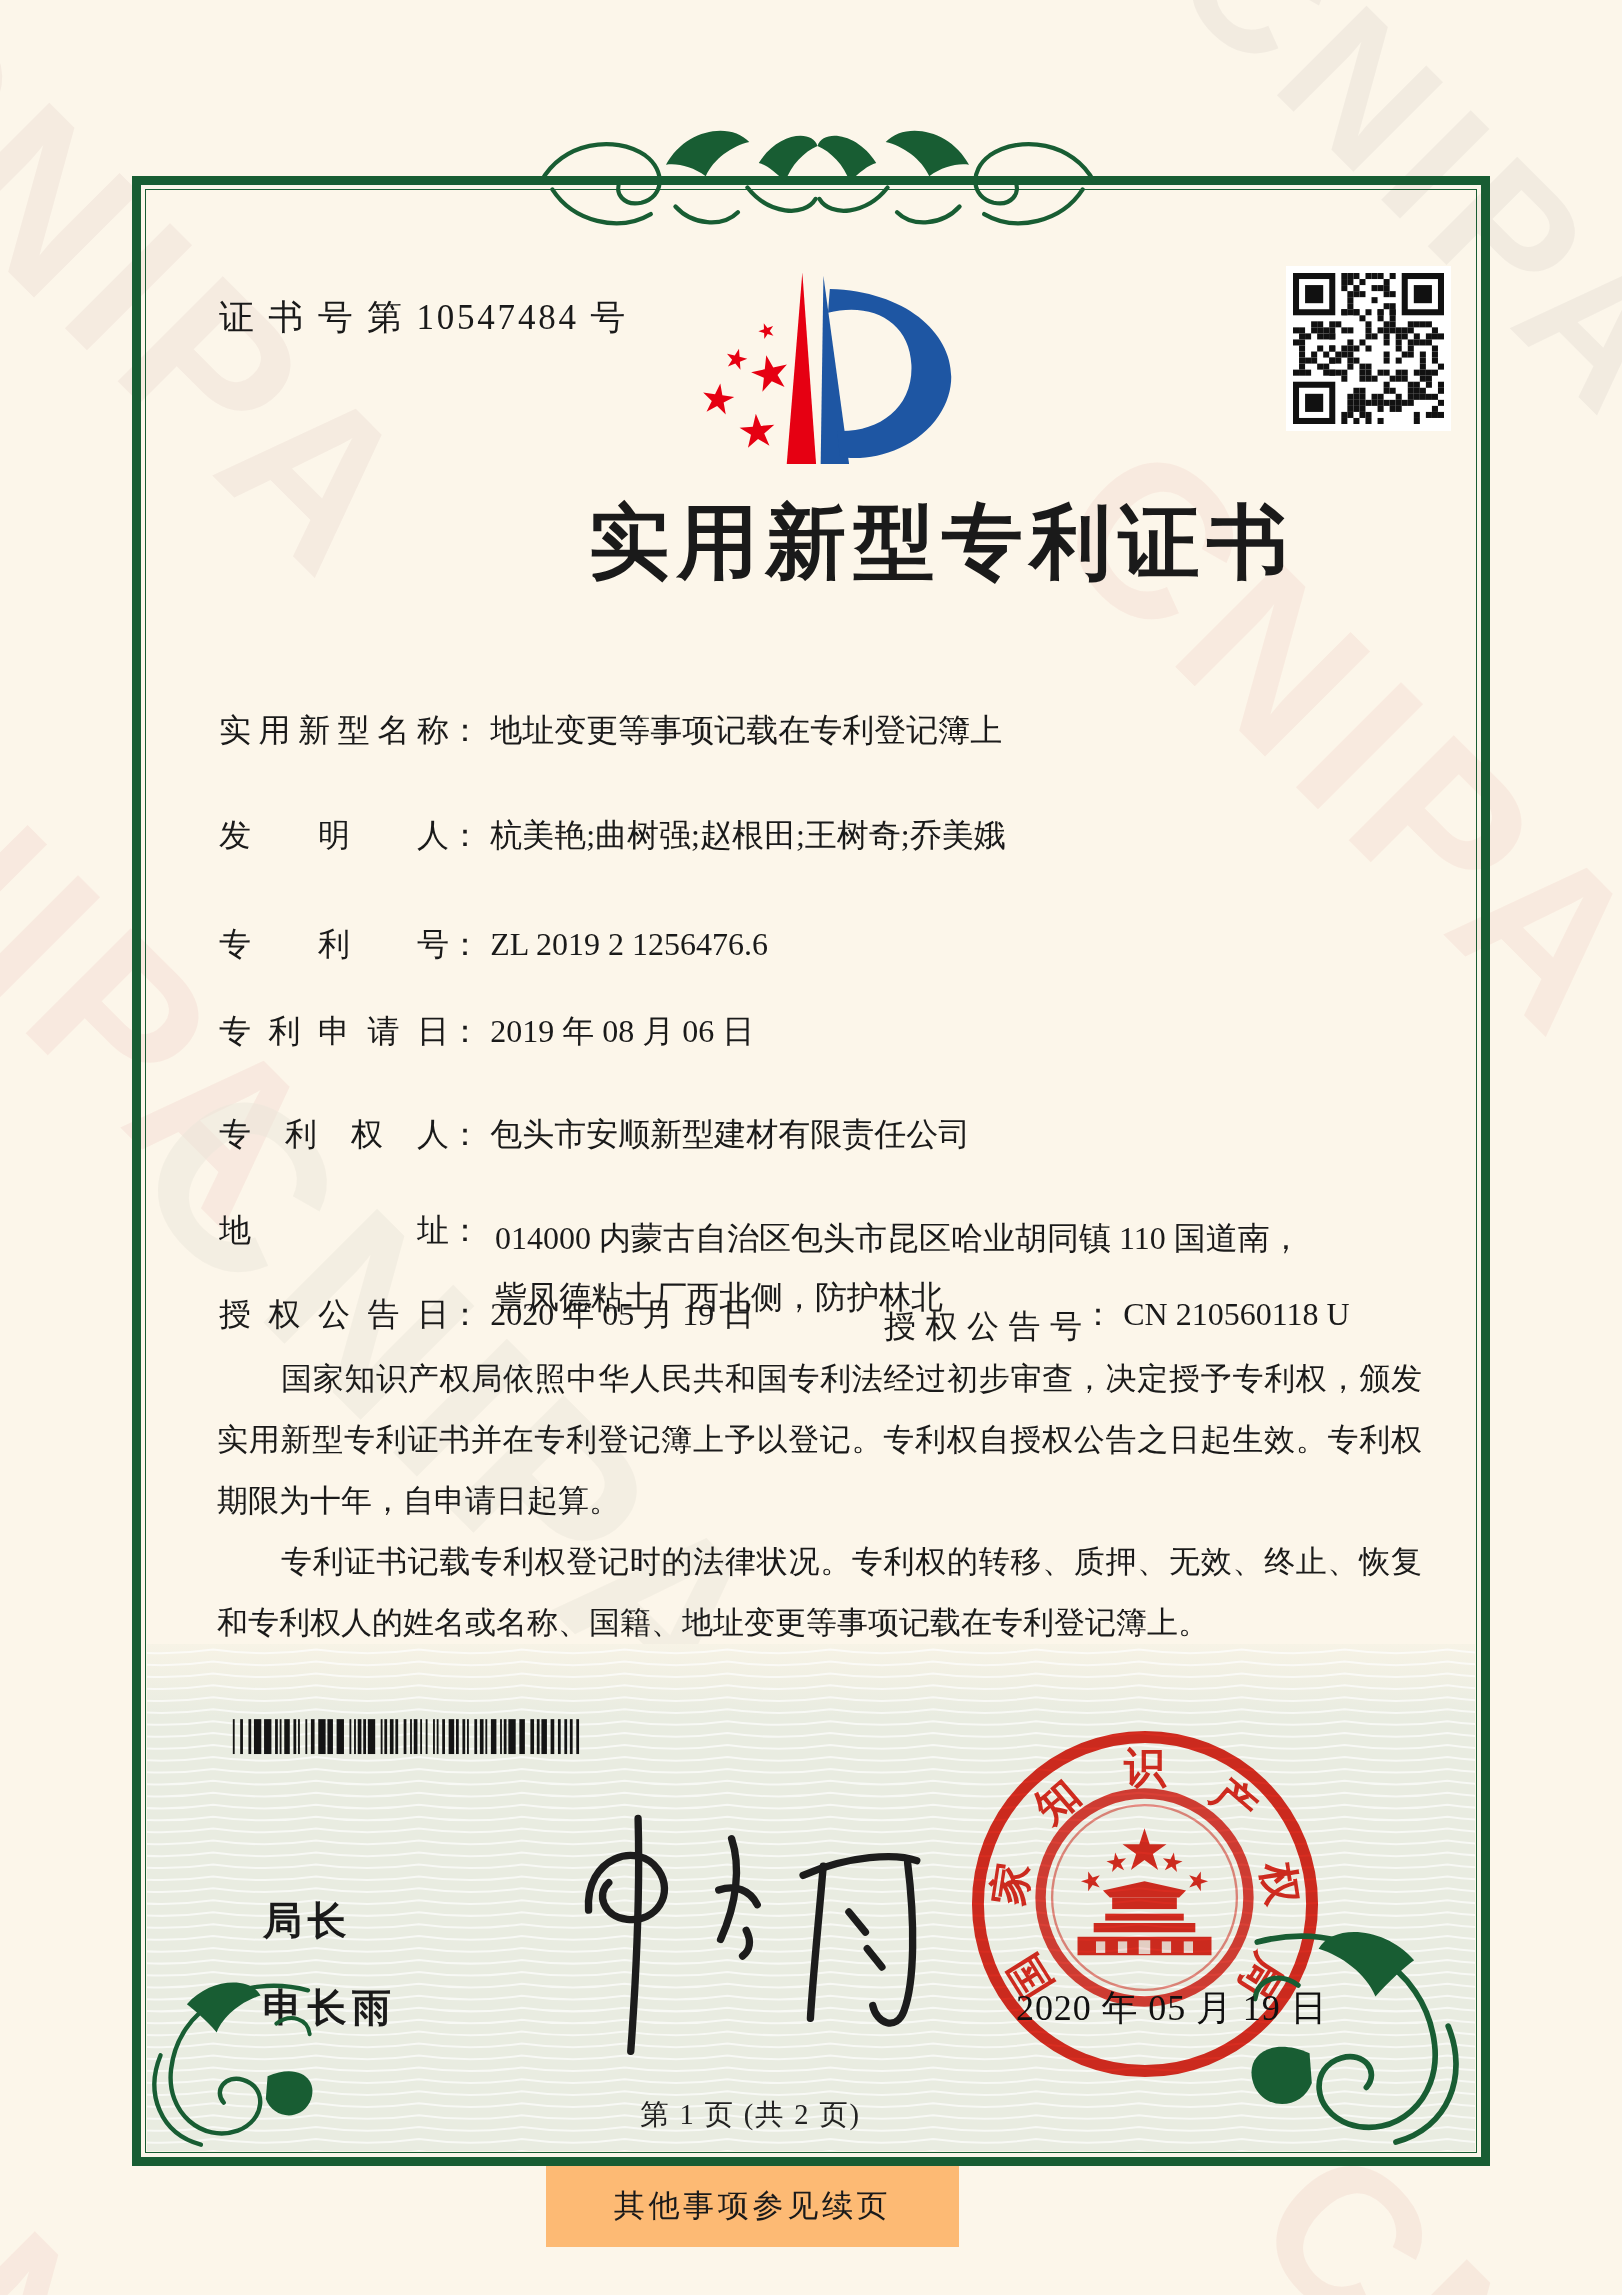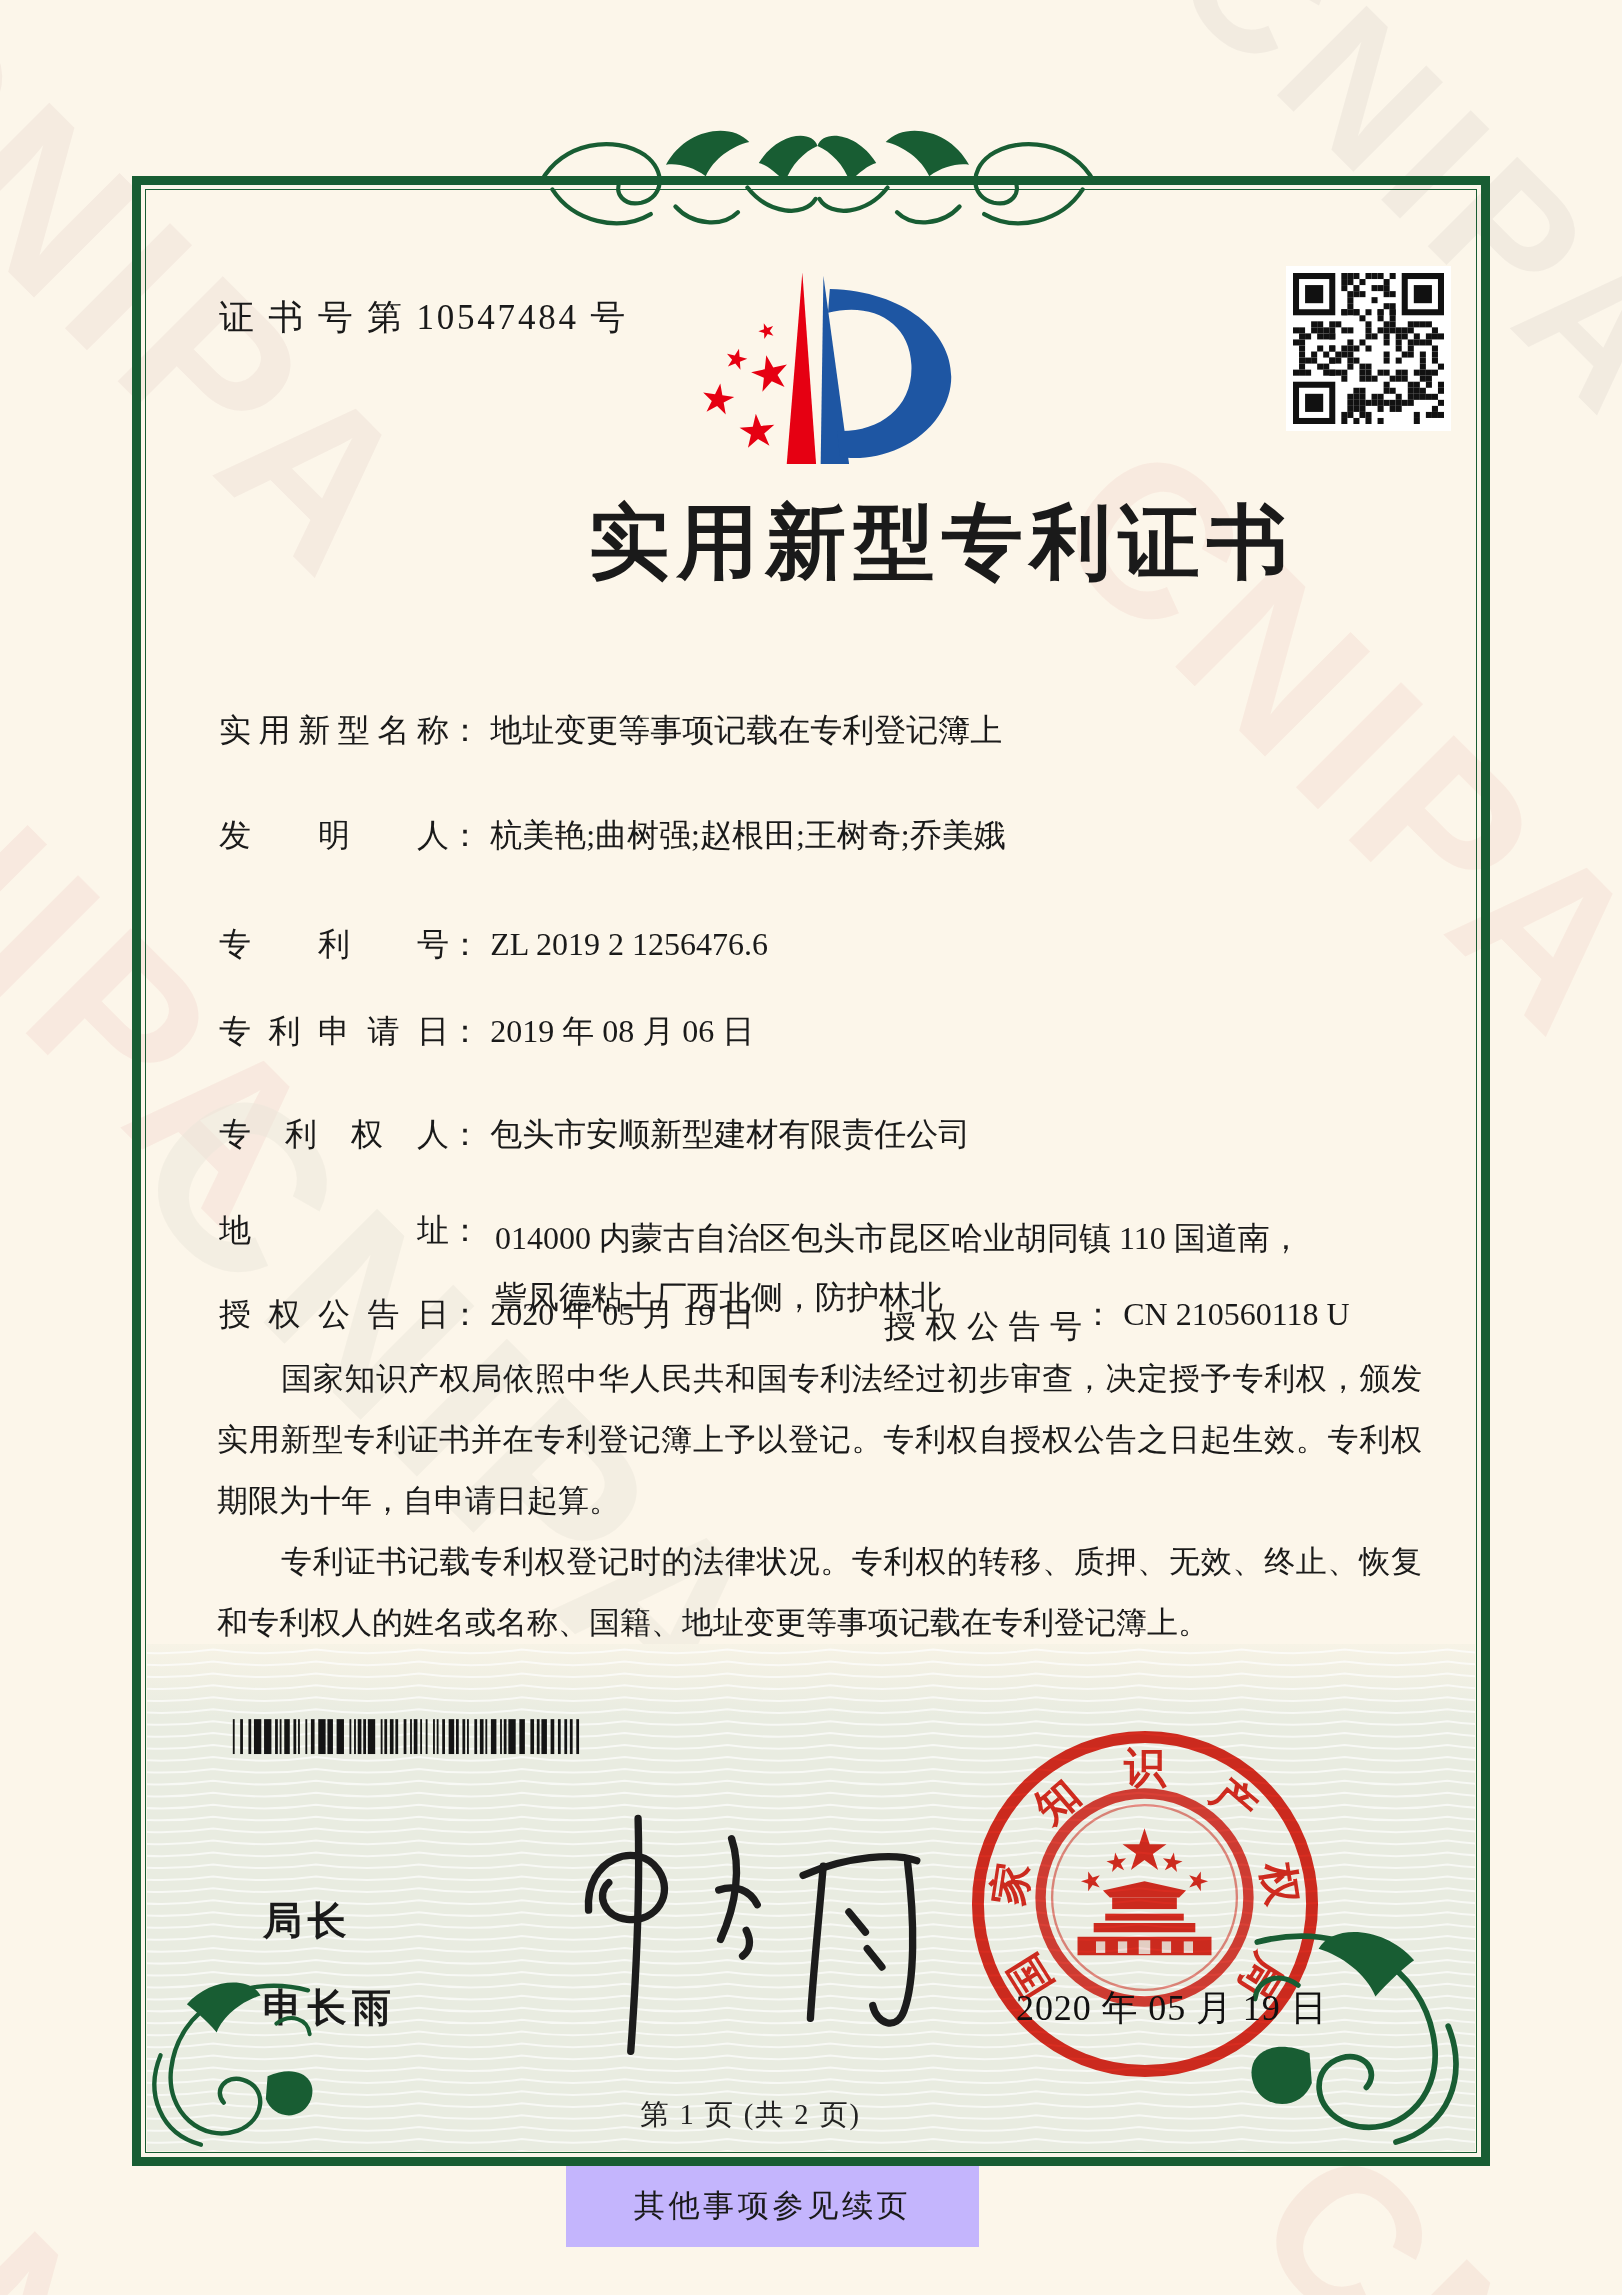--- a/index.html
+++ b/index.html
@@ -52,21 +52,21 @@
   .officer div{margin-bottom:33px;}
   .sig{position:absolute;left:500px;top:1802px;width:432px;height:275px;z-index:2;}
   .seal{position:absolute;left:966px;top:1725px;width:358px;height:358px;z-index:3;
         mix-blend-mode:multiply;opacity:.96;}
   .seal-ring{position:absolute;left:0;top:0;}
   .emblem{position:absolute;left:63px;top:57px;}
   .seal-chars span{position:absolute;width:50px;height:50px;text-align:center;line-height:50px;
         font-size:42px;font-weight:700;color:#dd2418;font-family:"Liberation Serif","DejaVu Serif",serif;}
   .seal-date{position:absolute;left:1016px;top:1984px;font-size:36px;letter-spacing:0.9px;color:#101010;z-index:6;white-space:nowrap;}
   .page-info{position:absolute;left:0;top:2096px;width:1501px;text-align:center;font-size:28.5px;color:#222;z-index:2;letter-spacing:1.8px;}
-  .foot-box{position:absolute;left:566px;top:2164px;width:413px;height:83px;background:#c4b5fd;z-index:2;
+  .foot-box{position:absolute;left:546px;top:2164px;width:413px;height:83px;background:#fdba74;z-index:2;
             text-align:center;line-height:83px;font-size:31px;letter-spacing:3.7px;}
   .g{stroke:#185d33;fill:none;stroke-width:4.5;stroke-linecap:round;}
   .gf{fill:#185d33;stroke:none;}
 </style>
 </head>
 <body>
 
 <div class="page">
 
   <div class="wm wm1">CNIPA</div>

